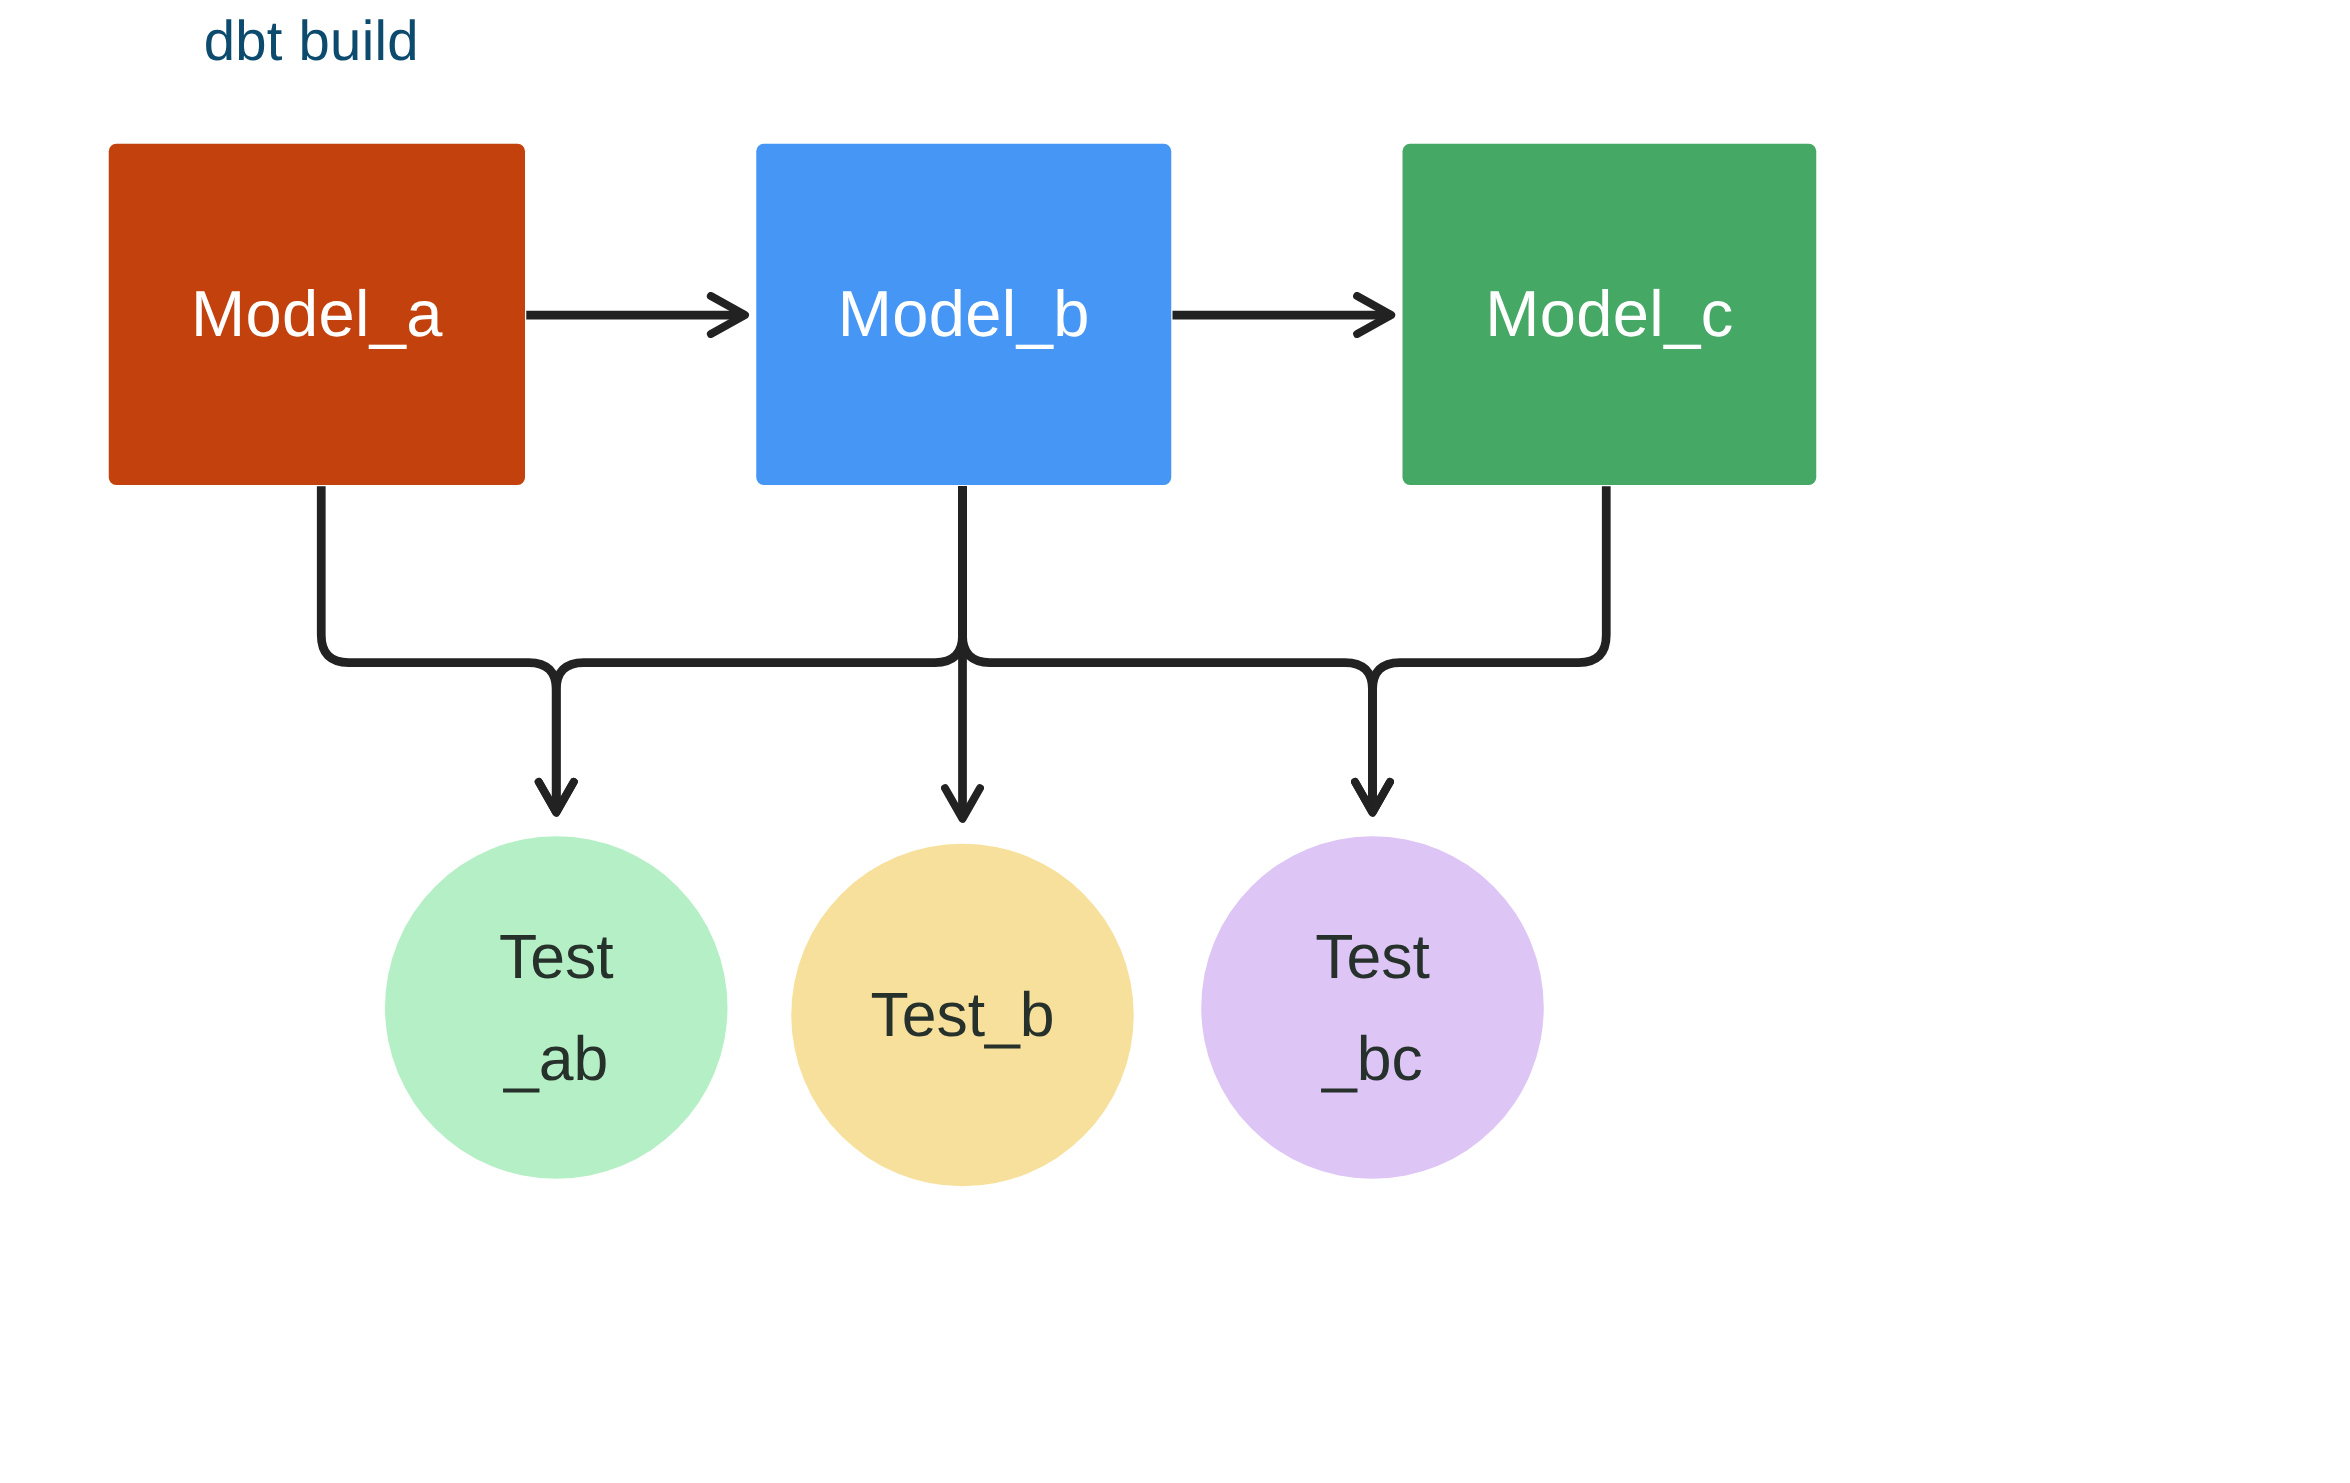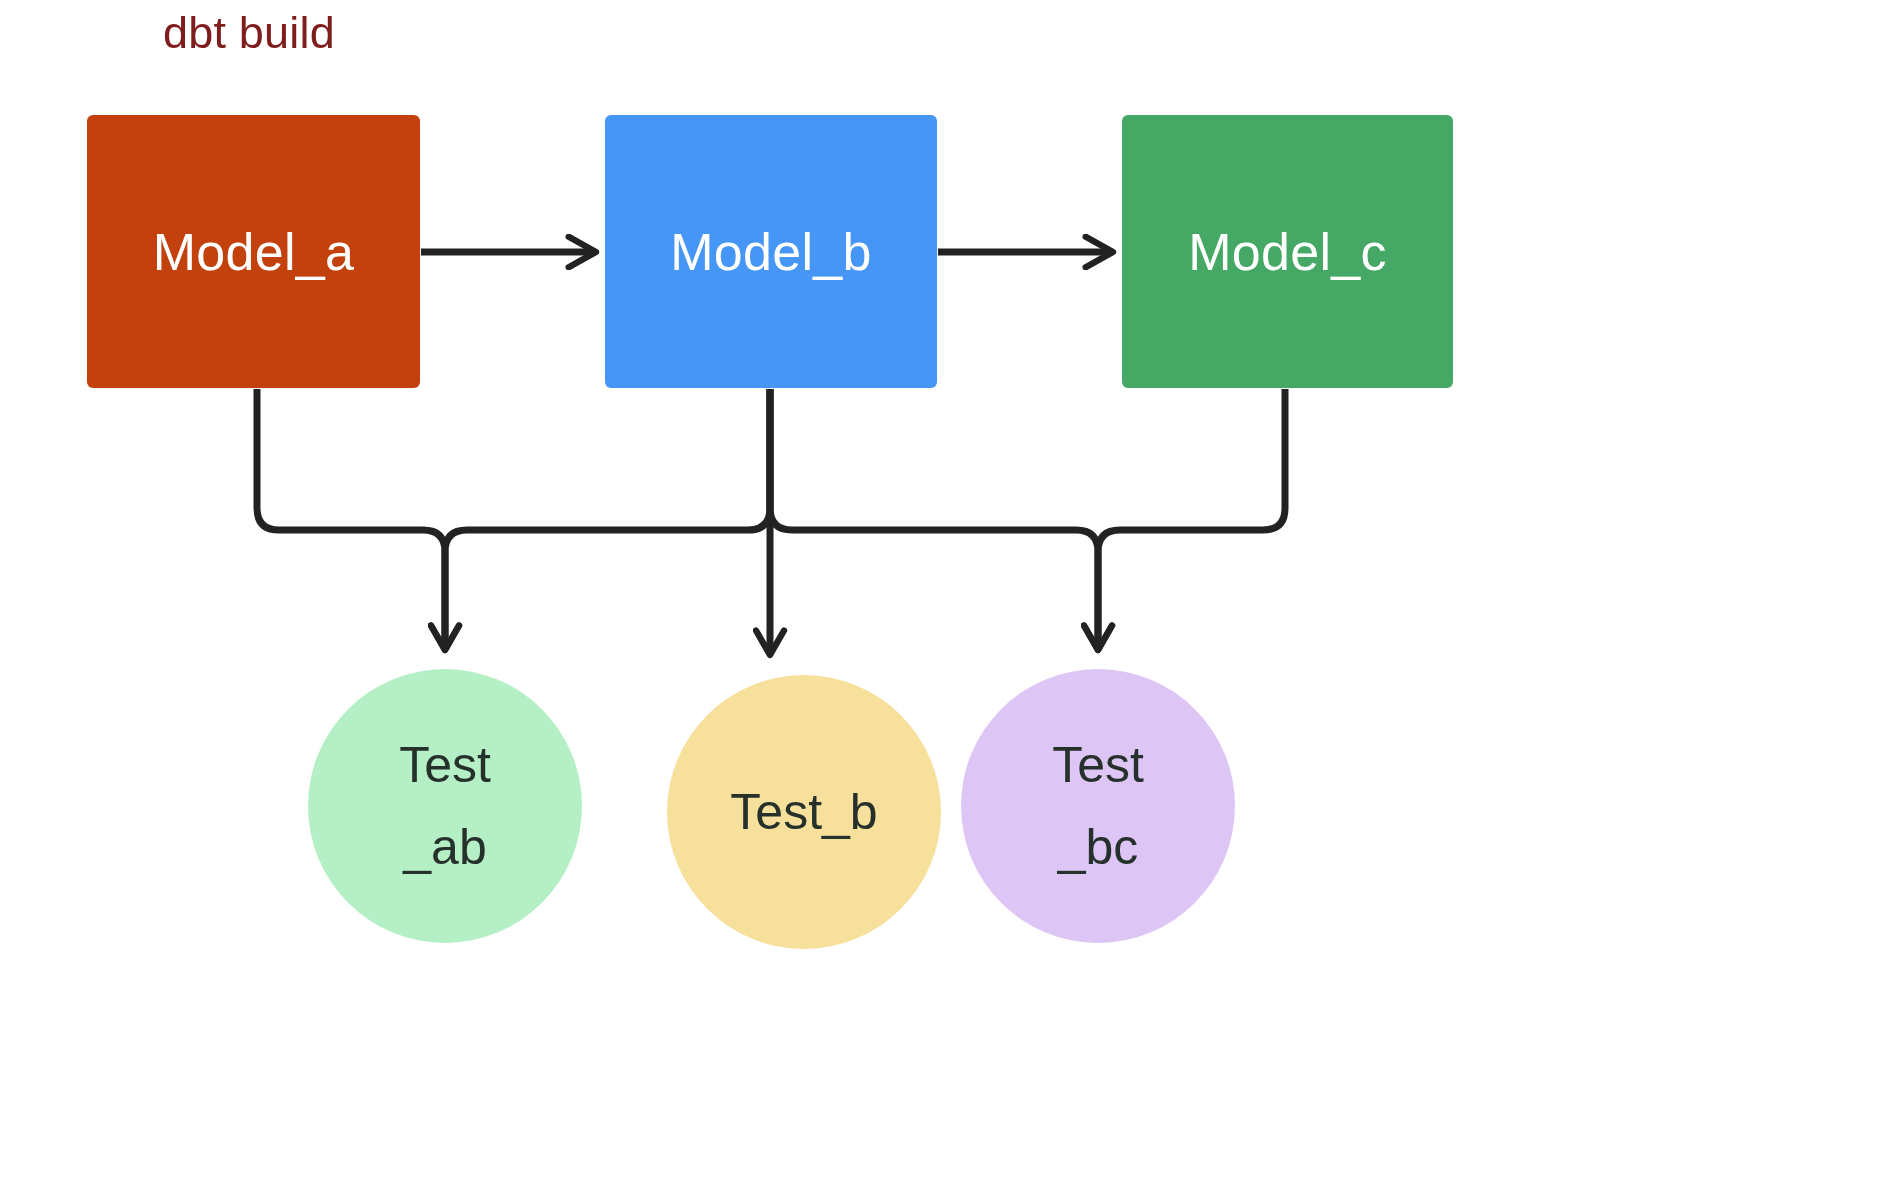--- a/index.html
+++ b/index.html
@@ -9,21 +9,21 @@
     font-family:"Liberation Sans", sans-serif;
     overflow:hidden;
   }
   #canvas{position:relative;width:1880px;height:1186px;}
   #edges{position:absolute;left:0;top:0;width:1880px;height:1186px;}
 
   .title{
     position:absolute;
     left:163px;top:7px;
     font-size:45px;
-    color:#7f1d1d;
+    color:#0c4a6e;
     letter-spacing:0.2px;
     white-space:nowrap;
   }
 
   .node-box{
     position:absolute;
     border-radius:6px;
     display:flex;align-items:center;justify-content:center;
     color:#ffffff;
     font-size:52px;
@@ -87,21 +87,21 @@
 
   <div class="node-box" style="left:605px;top:115px;width:332px;height:273px;background:#4596F5;">
     <span>Model_b</span>
   </div>
 
   <div class="node-circle" style="left:308px;top:669px;width:274px;height:274px;background:#B5EFC5;">
     <span>Test
 _ab</span>
   </div>
 
-  <div class="node-circle" style="left:667px;top:675px;width:274px;height:274px;background:#F7DF9C;">
+  <div class="node-circle" style="left:633px;top:675px;width:274px;height:274px;background:#F7DF9C;">
     <span>Test_b</span>
   </div>
 
   <div class="node-circle" style="left:961px;top:669px;width:274px;height:274px;background:#DDC5F5;">
     <span>Test
 _bc</span>
   </div>
 
 </div>
 

